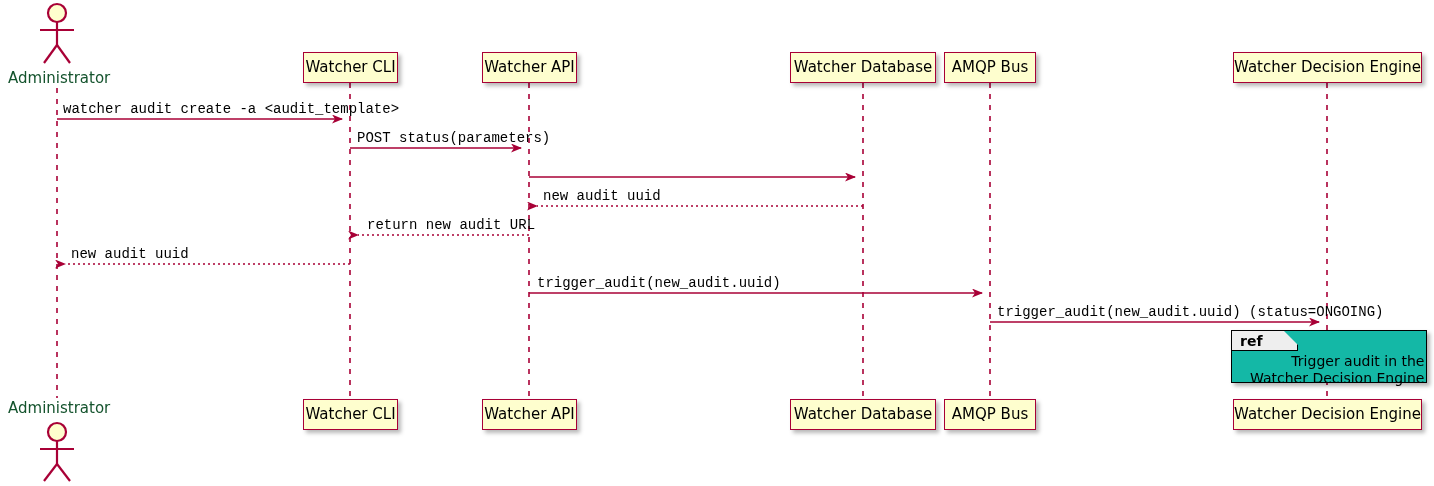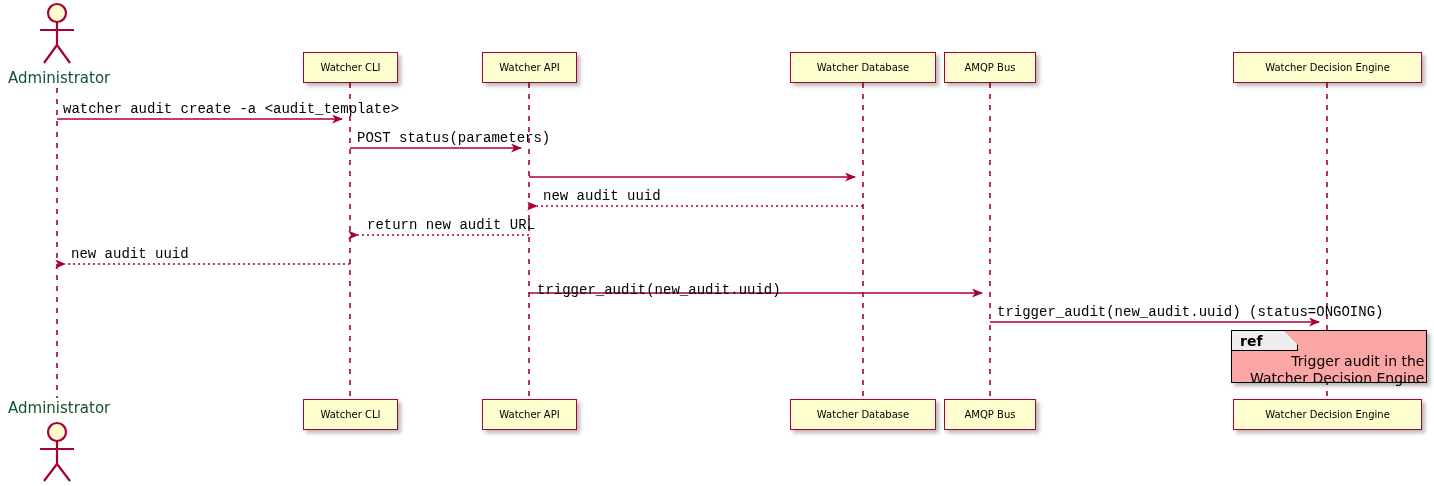--- a/index.html
+++ b/index.html
@@ -24,21 +24,21 @@
     width: 1434px;
     height: 486px;
   }
   
   .participant {
     position: absolute;
     box-sizing: border-box;
     background: #FEFECE;
     border: 1.5px solid #A80036;
     color: #000000;
-    font-size: 10px;
+    font-size: 15px;
     font-family: "DejaVu Sans", sans-serif;
     line-height: 1;
     display: flex;
     align-items: center;
     justify-content: center;
     white-space: nowrap;
     box-shadow: 3px 3px 4px rgba(0,0,0,0.28);
   }
   .actor-label {
     position: absolute;
@@ -51,21 +51,21 @@
     position: absolute;
     font-size: 14px;
     color: #000000;
     white-space: nowrap;
     font-family: Liberation Mono, monospace;
   }
   
   .ref-box {
     position: absolute;
     box-sizing: border-box;
-    background: #fca5a5;
+    background: #14b8a6;
     border: 1.5px solid #000000;
     box-shadow: 3px 3px 4px rgba(0,0,0,0.30);
     text-decoration: underline;
   }
   .ref-tab {
     position: absolute;
     left: 0;
     top: 0;
     height: 20px;
     width: 66px;
@@ -202,21 +202,21 @@
 
   <div class="msg-label" style="left:357px; top:130px;">POST status(parameters)</div>
 
 
   <div class="msg-label" style="left:543px; top:188px;">new audit uuid</div>
 
   <div class="msg-label" style="left:367px; top:217px;">return new audit URL</div>
 
   <div class="msg-label" style="left:71px; top:246px;">new audit uuid</div>
 
-  <div class="msg-label" style="left:537px; top:282px;">trigger_audit(new_audit.uuid)</div>
+  <div class="msg-label" style="left:537px; top:275px;">trigger_audit(new_audit.uuid)</div>
 
   <div class="msg-label" style="left:997px; top:304px;">trigger_audit(new_audit.uuid) (status=ONGOING)</div>
 
   <div class="ref-box" style="left:1231px; top:330px; width:196px; height:53px;">
     <div class="ref-tab" style="clip-path: polygon(0 0, 52px 0, 66px 14px, 66px 20px, 0 20px);"></div>
     <div class="ref-tab-text">ref</div>
     <div class="ref-body">
       <div>Trigger audit in the</div>
       <div>Watcher Decision Engine</div>
     </div>

